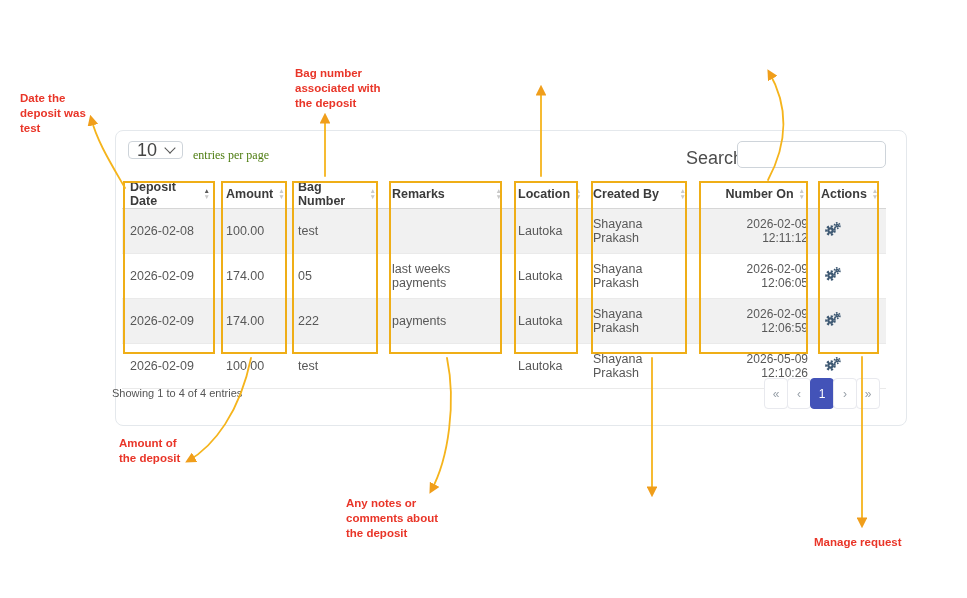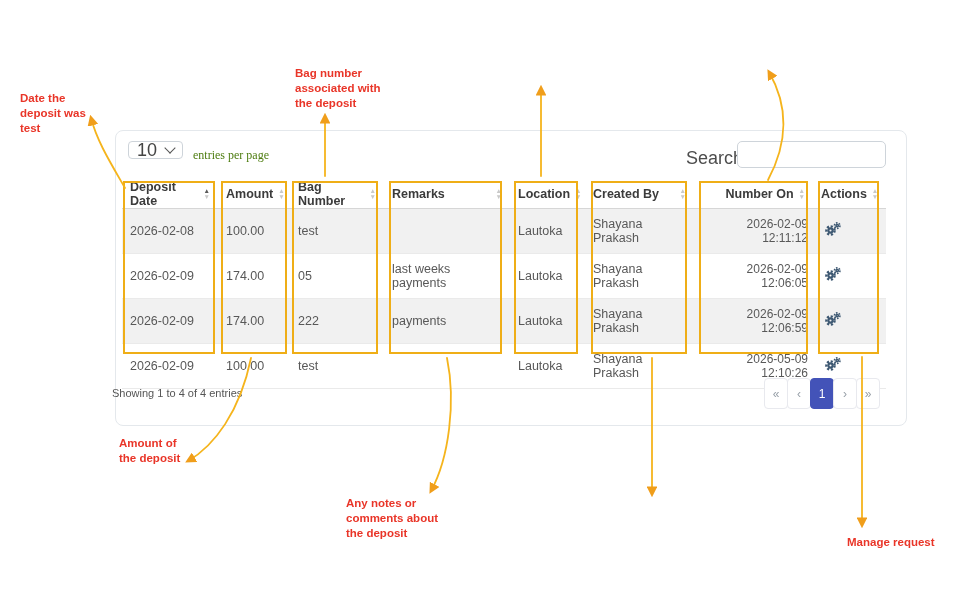--- a/index.html
+++ b/index.html
@@ -93,21 +93,21 @@
     position: absolute; z-index: 5; color: #e93528; font-weight: 700;
     font-size: 11.5px; line-height: 15px; white-space: pre-line;
   }
   .an1 { left: 20px;  top: 91px;  }
   .an2 { left: 295px; top: 66px;  }
   .an3 { left: 503px; top: 30px;  }
   .an4 { left: 782px; top: 22px;  }
   .an5 { left: 119px; top: 436px; }
   .an6 { left: 346px; top: 496px; }
   .an7 { left: 603px; top: 504px; }
-  .an8 { left: 814px; top: 535px; margin-left: 33px; }
+  .an8 { left: 814px; top: 535px; }
 
   .arrows { position: absolute; left: 0; top: 0; z-index: 4; pointer-events: none; }
 </style>
 </head>
 <body>
 
 <div class="canvas">
 
   <div class="card"></div>
 

